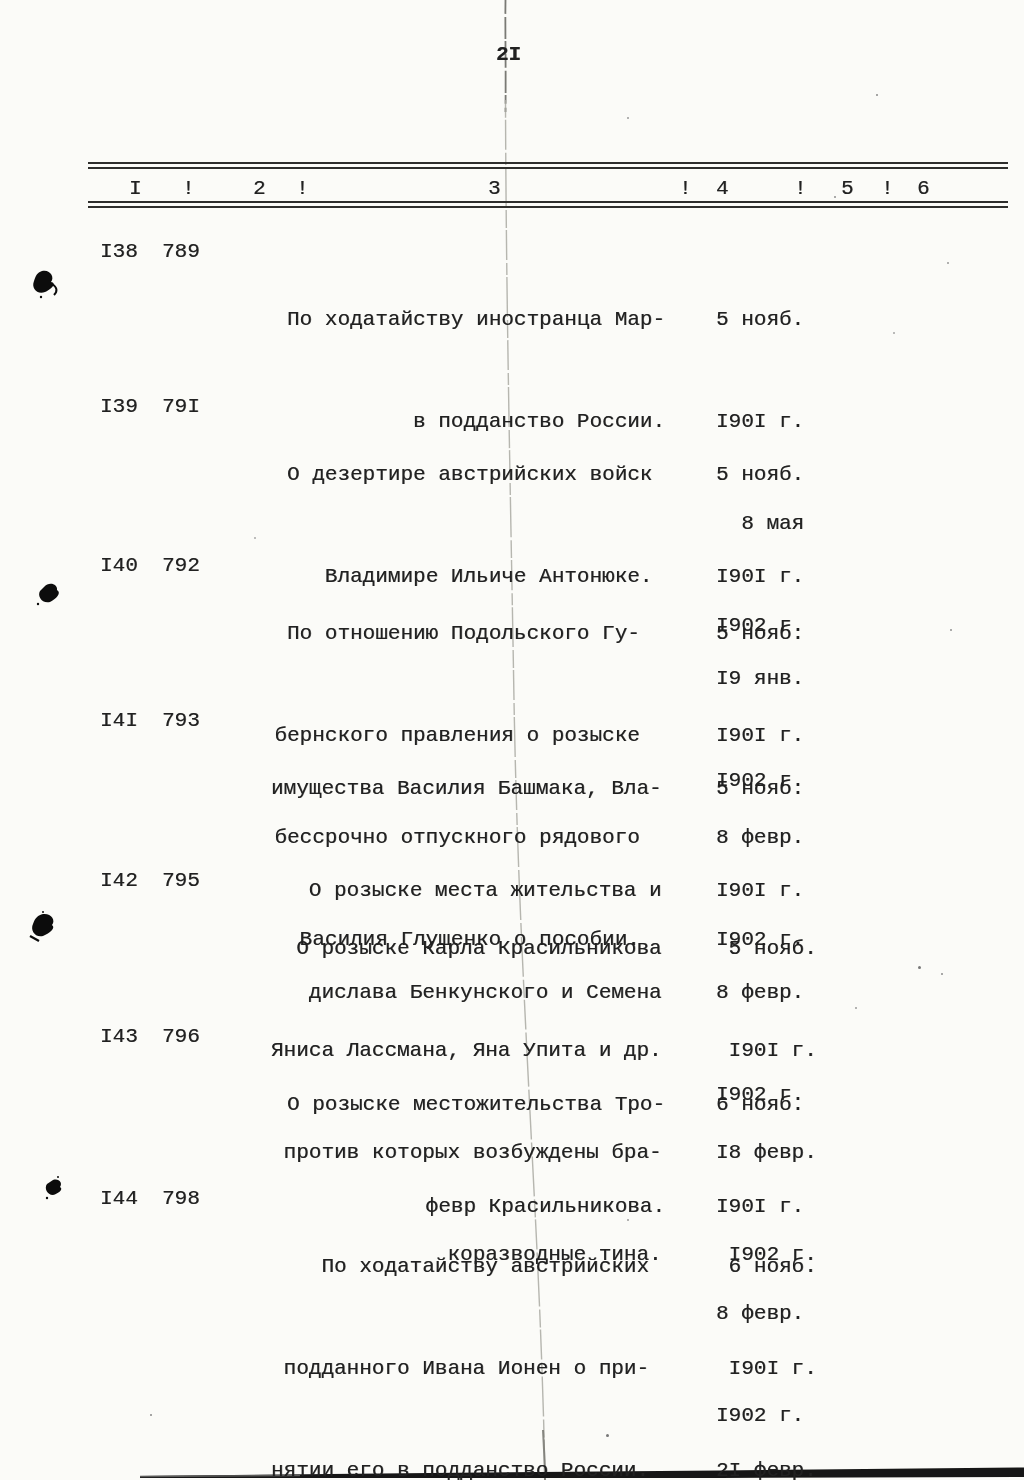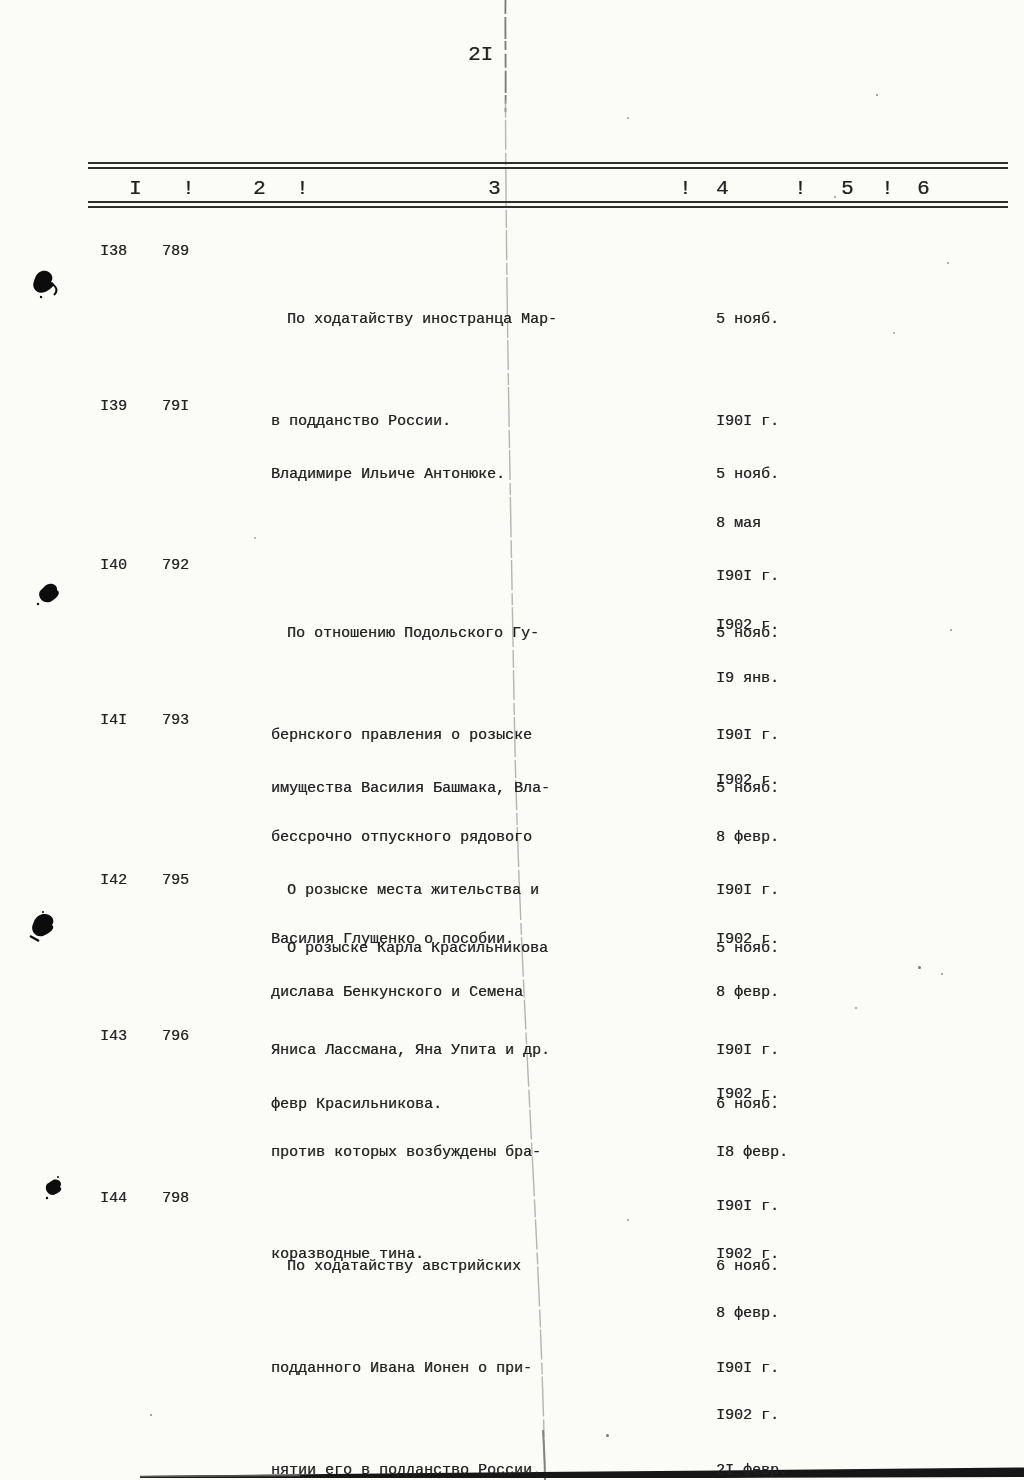--- a/index.html
+++ b/index.html
@@ -6,32 +6,32 @@
   .page{
     position:relative;width:1024px;height:1480px;overflow:hidden;
     background:#fbfbf8;
     font-family:"Liberation Mono","DejaVu Sans Mono",monospace;
     color:#212121;
   }
   .tw{ 
     position:absolute;font-size:21px;line-height:34px;white-space:pre;
     text-shadow:0.5px 0 rgba(33,33,33,0.55);
   }
-  .pagenum{left:468px;top:38px;}
+  .pagenum{left:496px;top:38px;font-weight:bold;}
   
   .rule{position:absolute;left:88px;width:920px;height:2px;background:#2e2e2c;}
   .r1{top:162px}.r2{top:167px}.r3{top:201px}.r4{top:206px}
   
   .hl{top:172px;}
   .h0{left:129px}.h1{left:182px}.h2{left:253px}.h3{left:296px}.h4{left:488px}
   .h5{left:679px}.h6{left:716px}.h7{left:794px}.h8{left:841px}.h9{left:881px}.h10{left:917px}
   
   .entry{position:absolute;left:0;width:1024px;}
-  .entry .col{position:absolute;top:0;font-size:15px;line-height:34px;white-space:pre;
-    text-shadow:0.5px 0 rgba(33,33,33,0.55);}
+  .entry .col{position:absolute;top:0;font-size:21px;line-height:34px;white-space:pre;
+    text-shadow:0.5px 0 rgba(33,33,33,0.55);text-align:right;}
   .num{left:100px;}
   .case{left:162px;}
   .desc{left:271px;}
   .desc .dl.first{text-indent:16px;}
   .dates{left:716px;}
   .gap{margin-top:5px;}
   
   .sp{position:absolute;border-radius:50%;}
   .artifacts{position:absolute;left:0;top:0;width:1024px;height:1480px;pointer-events:none;}
 </style>
@@ -114,20 +114,21 @@
       <div>I90I г.</div>
       <div>8 мая</div>
       <div>I902 г.</div>
     </div>
   </div>
 
   <div class="entry" style="top:390px">
     <div class="col num">I39</div>
     <div class="col case">79I</div>
     <div class="col desc">
+      <div class="dl first">О дезертире австрийских войск</div>
       <div class="dl">Владимире Ильиче Антонюке.</div>
     </div>
     <div class="col dates">
       <div>5 нояб.</div>
       <div>I90I г.</div>
       <div>I9 янв.</div>
       <div>I902 г.</div>
     </div>
   </div>
 
@@ -178,20 +179,21 @@
       <div>I90I г.</div>
       <div>I8 февр.</div>
       <div>I902 г.</div>
     </div>
   </div>
 
   <div class="entry" style="top:1020px">
     <div class="col num">I43</div>
     <div class="col case">796</div>
     <div class="col desc">
+      <div class="dl first">О розыске местожительства Тро-</div>
       <div class="dl">февр Красильникова.</div>
     </div>
     <div class="col dates">
       <div>6 нояб.</div>
       <div>I90I г.</div>
       <div class="gap">8 февр.</div>
       <div>I902 г.</div>
     </div>
   </div>
 

